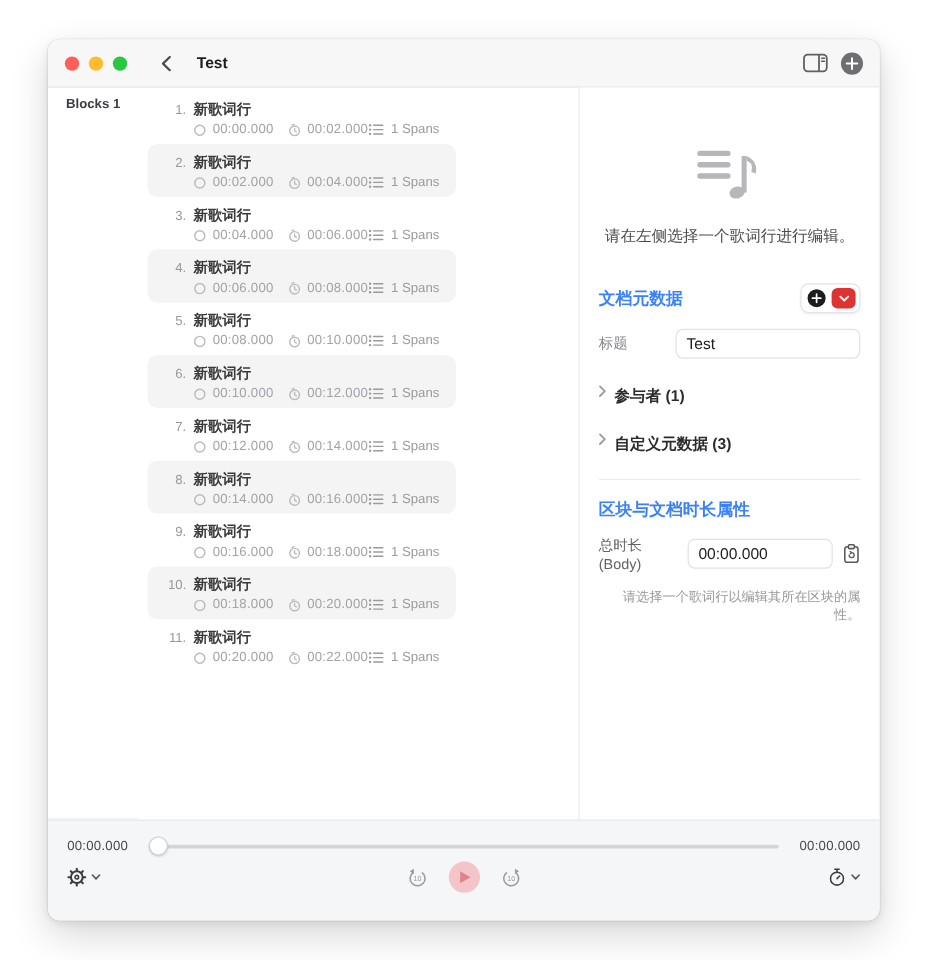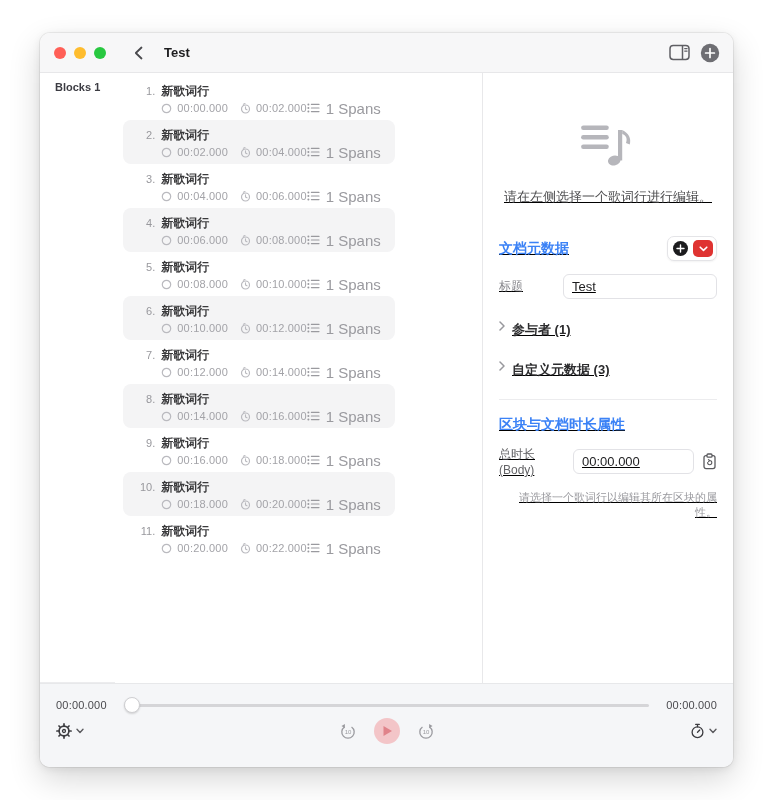--- a/index.html
+++ b/index.html
@@ -27,26 +27,26 @@
   .rows { padding-top:3px; }
   .row { height:44px; margin:0 6px 0 8px; border-radius:8px; padding:7px 14px 0 14px; }
   .row.alt { background:#f4f4f5; }
   .row-l1 { display:flex; align-items:baseline; height:15px; }
   .row-num { width:18px; text-align:right; font-size:11px; color:#98989d; flex:none; }
   .row-title { margin-left:6px; font-size:12px; font-weight:700; color:#3a3a3c; }
   .row-l2 { display:flex; align-items:center; margin-top:3px; margin-left:24px; height:14px; }
   .row-time { font-size:11px; color:#a3a3a8; margin-left:5px; letter-spacing:.2px; }
   .row-time + .ic { margin-left:12px; }
   .row-fill { flex:1; }
-  .row-spans { font-size:15px; color:#9a9a9f; margin-left:6px; }
+  .row-spans { font-size:11px; color:#9a9a9f; margin-left:6px; }
   .ph-bar { margin:0 6px 0 8px; border-radius:7px; background:#f4f4f5; }
   .ph-1 { height:15px; margin-top:2px; }
   .ph-2 { height:22px; margin-top:19px; }
   
-  .right-panel { flex:1; background:#fff; overflow:hidden;text-decoration:underline; }
+  .right-panel { flex:1; background:#fff; overflow:hidden; }
   .empty-state { text-align:center; padding-top:48px; }
   .empty-hint { margin-top:20px; font-size:13px; color:#4c4c4e; }
   .section { padding:0 16px; }
   .meta-section { margin-top:30px; }
   .sec-head-row { display:flex; align-items:center; }
   .sec-heading { font-size:14px; font-weight:700; color:#3b82f6; }
   .head-fill { flex:1; }
   .btn-pill { display:flex; align-items:center; gap:5px; border:1px solid #e4e4e7; background:#fff; border-radius:7px;
     padding:3px 3px 3px 5px; box-shadow:0 1px 2px rgba(0,0,0,.05); }
   .add-circle { width:15px; height:15px; border-radius:50%; background:#1c1c1e; display:flex; align-items:center; justify-content:center; }

